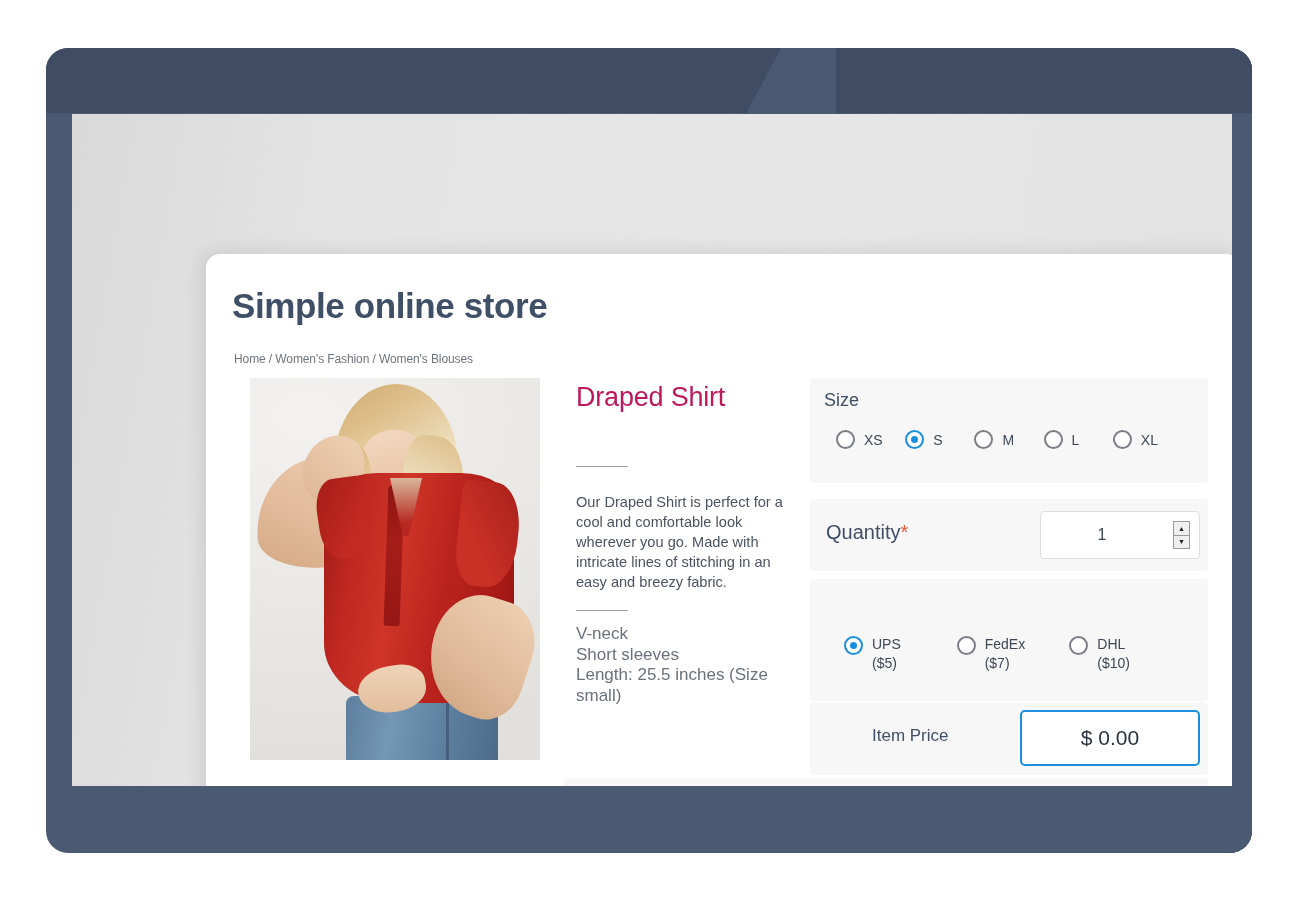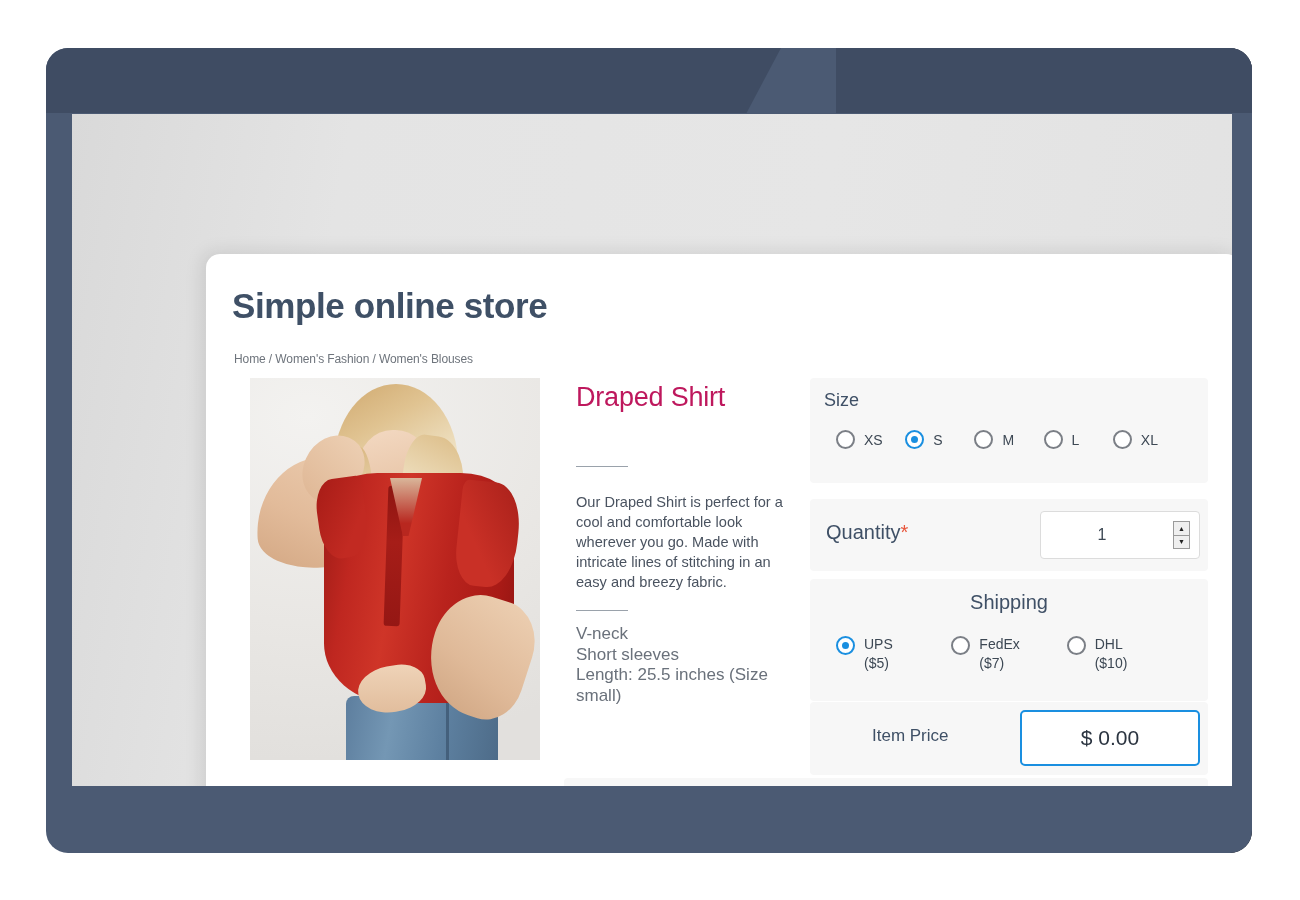--- a/index.html
+++ b/index.html
@@ -360,21 +360,21 @@
   
   .ship-title {
     position: absolute;
     left: 0; right: 0; top: 12px;
     text-align: center;
     font-size: 20px;
     color: #3f5066;
   }
   .ship-row {
     position: absolute;
-    left: 0; right: 0; top: 56px;
+    left: 8px; right: 0; top: 56px;
     display: flex;
     padding: 0 26px;
   }
   .ship-opt { flex: 1; display: flex; align-items: flex-start; gap: 9px; }
   .ship-opt .rb { margin-top: 1px; }
   .ship-txt { font-size: 14px; color: #3d4854; line-height: 19px; }
 
   
   .price-label {
     position: absolute;
@@ -474,21 +474,20 @@
         <div class="qty-box">
           <div class="qty-val">1</div>
           <div class="qty-spin">
             <div>▲</div>
             <div>▼</div>
           </div>
         </div>
       </div>
 
       <div class="panel panel-ship">
-        <div class="ship-title">Shipping</div>
         <div class="ship-row">
           <label class="ship-opt">
             <span class="rb on"></span>
             <span class="ship-txt">
               <span>UPS</span><br>
               <span>($5)</span>
             </span>
           </label>
           <label class="ship-opt">
             <span class="rb"></span>

